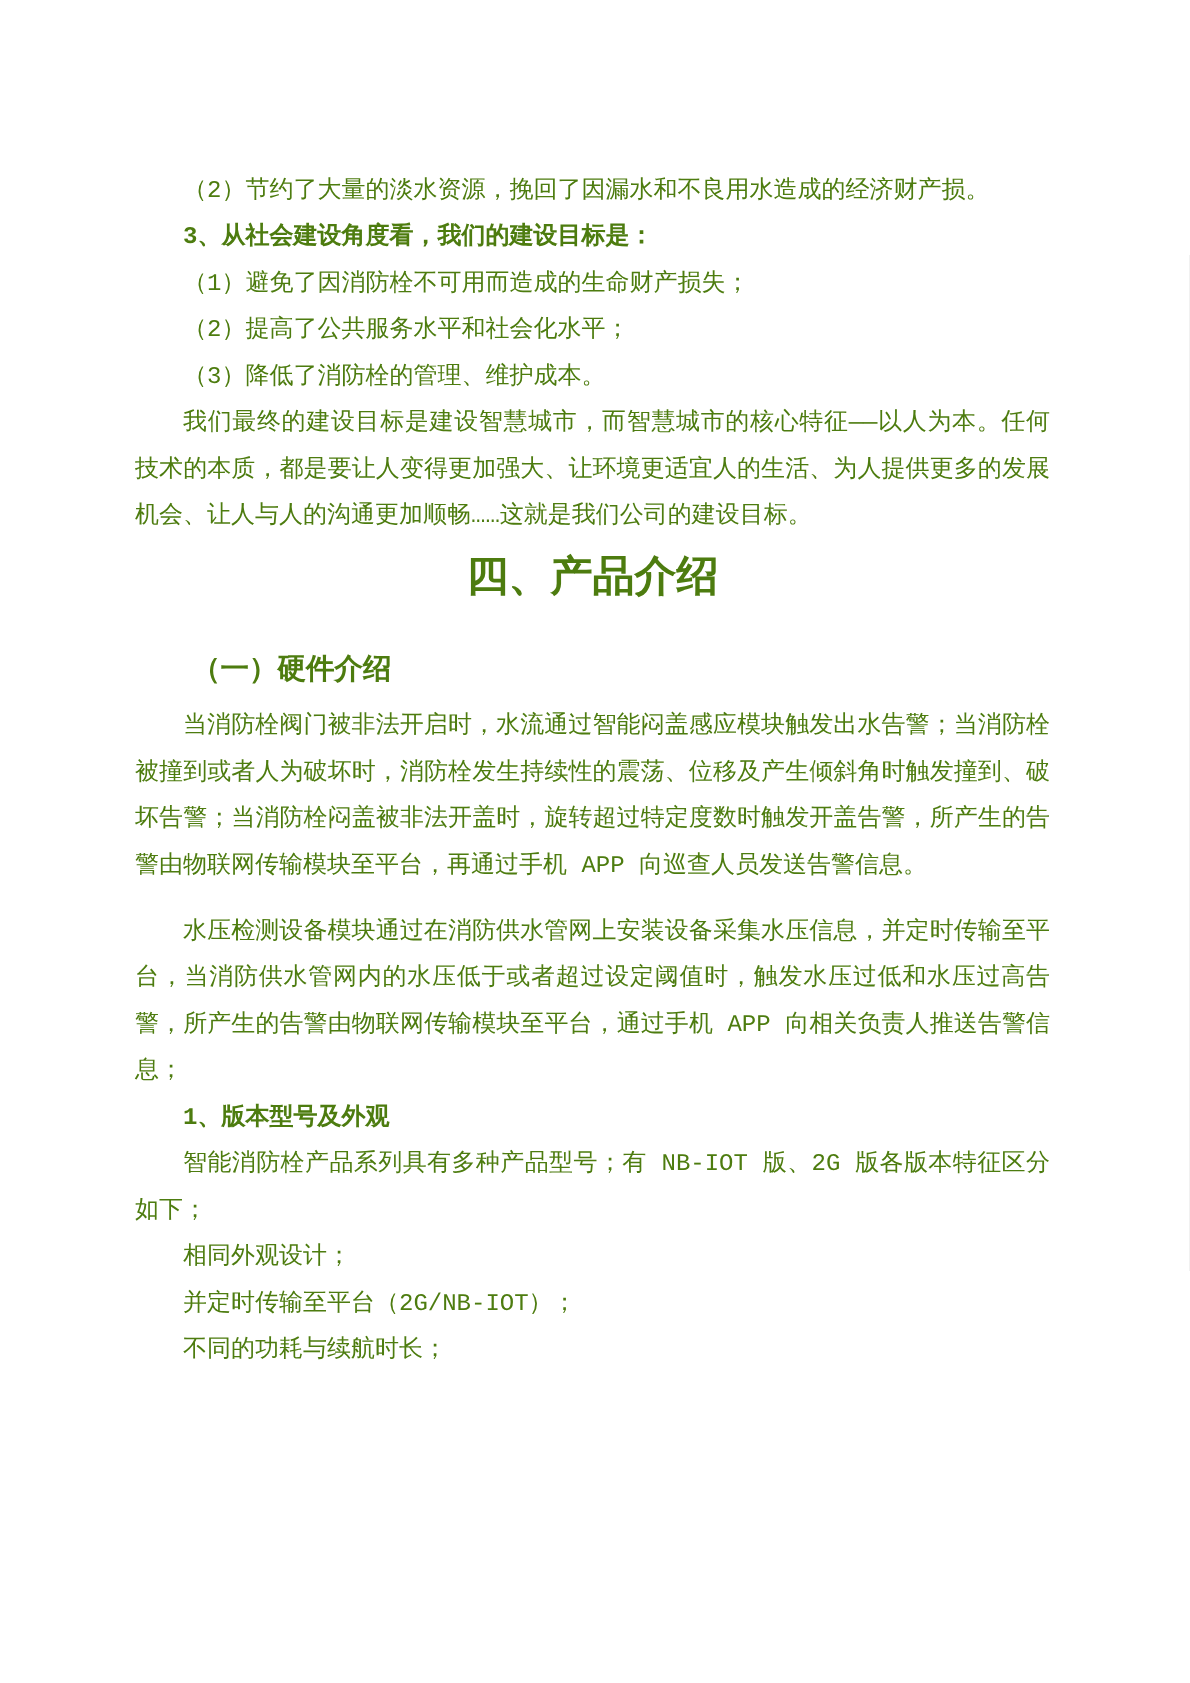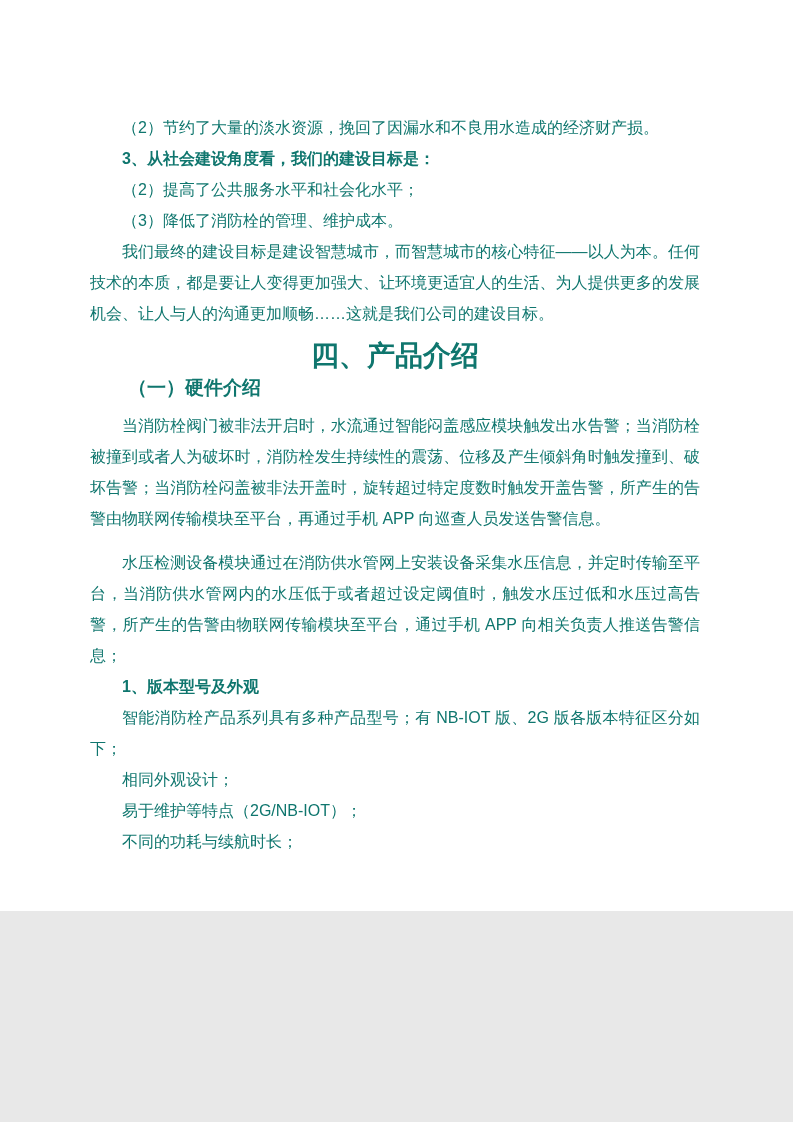--- a/index.html
+++ b/index.html
@@ -3,26 +3,26 @@
 <meta charset="utf-8">
 <style>
   html, body {
     margin: 0;
     padding: 0;
     background: #e8e8e8;
   }
   .page {
     position: relative;
     width: 793px;
-    height: 911px;
+    height: 1122px;
     margin: 0 auto;
     background: #ffffff;
     overflow: hidden;
-    font-family: Liberation Sans, sans-serif;
-    color: #0f766e;
+    font-family: Liberation Mono, monospace;
+    color: #4d7c0f;
   }
   .content {
     position: absolute;
     top: 112px;
     left: 90px;
     width: 610px;
   }
   .para {
     margin: 0;
     font-size: 16px;
@@ -42,41 +42,42 @@
   }
   .h1 {
     margin: 10px 0 0 0;
     font-size: 28px;
     line-height: 34px;
     font-weight: bold;
     text-indent: 0;
     text-align: center;
   }
   .h2 {
-    margin: 0 0 7px 0;
+    margin: 28px 0 7px 0;
     font-size: 19px;
     line-height: 30px;
     font-weight: bold;
     text-indent: 2em;
     text-align: left;
   }
 </style>
 </head>
 <body>
 
 <div class="page">
   <div class="content">
     <p class="para">（2）节约了大量的淡水资源，挽回了因漏水和不良用水造成的经济财产损。</p>
     <p class="para bold">3、从社会建设角度看，我们的建设目标是：</p>
+    <p class="para">（1）避免了因消防栓不可用而造成的生命财产损失；</p>
     <p class="para">（2）提高了公共服务水平和社会化水平；</p>
     <p class="para">（3）降低了消防栓的管理、维护成本。</p>
     <p class="para">我们最终的建设目标是建设智慧城市，而智慧城市的核心特征——以人为本。任何技术的本质，都是要让人变得更加强大、让环境更适宜人的生活、为人提供更多的发展机会、让人与人的沟通更加顺畅……这就是我们公司的建设目标。</p>
     <p class="h1">四、产品介绍</p>
     <p class="h2">（一）硬件介绍</p>
     <p class="para">当消防栓阀门被非法开启时，水流通过智能闷盖感应模块触发出水告警；当消防栓被撞到或者人为破坏时，消防栓发生持续性的震荡、位移及产生倾斜角时触发撞到、破坏告警；当消防栓闷盖被非法开盖时，旋转超过特定度数时触发开盖告警，所产生的告警由物联网传输模块至平台，再通过手机 APP 向巡查人员发送告警信息。</p>
     <p class="para gap-before">水压检测设备模块通过在消防供水管网上安装设备采集水压信息，并定时传输至平台，当消防供水管网内的水压低于或者超过设定阈值时，触发水压过低和水压过高告警，所产生的告警由物联网传输模块至平台，通过手机 APP 向相关负责人推送告警信息；</p>
     <p class="para bold gap-before-lg">1、版本型号及外观</p>
     <p class="para">智能消防栓产品系列具有多种产品型号；有 NB-IOT 版、2G 版各版本特征区分如下；</p>
     <p class="para">相同外观设计；</p>
-    <p class="para">易于维护等特点（2G/NB-IOT）；</p>
+    <p class="para">并定时传输至平台（2G/NB-IOT）；</p>
     <p class="para">不同的功耗与续航时长；</p>
   </div>
 </div>
 
 </body></html>

